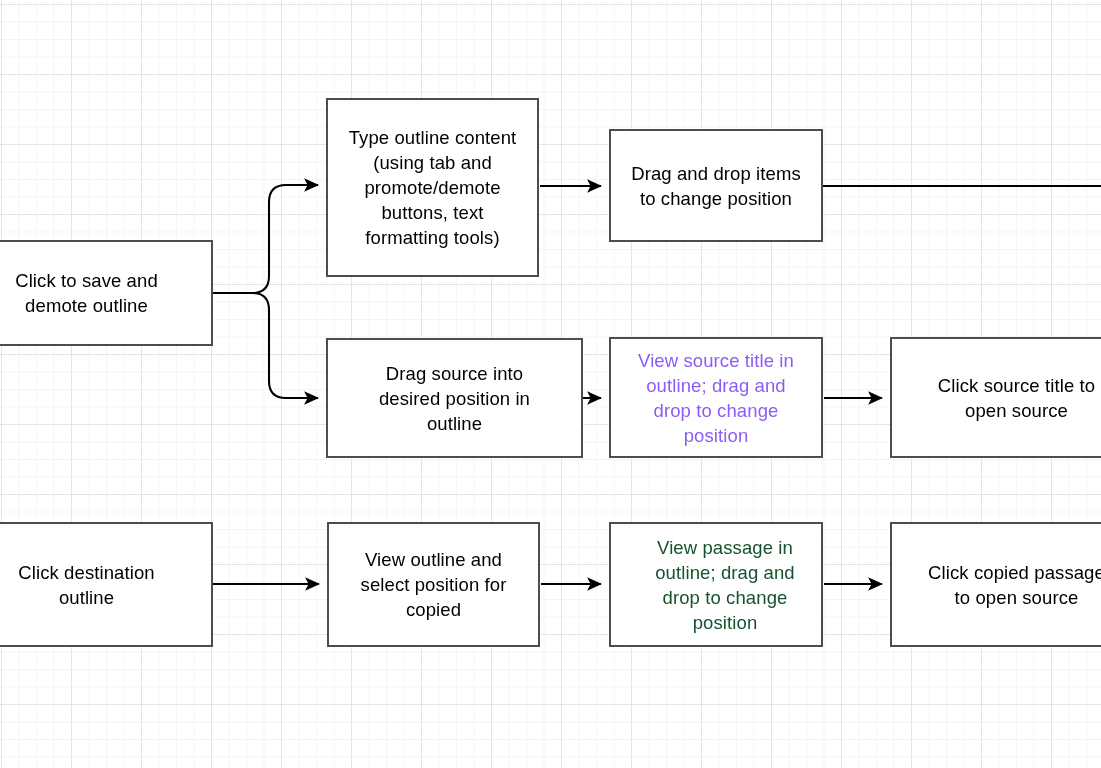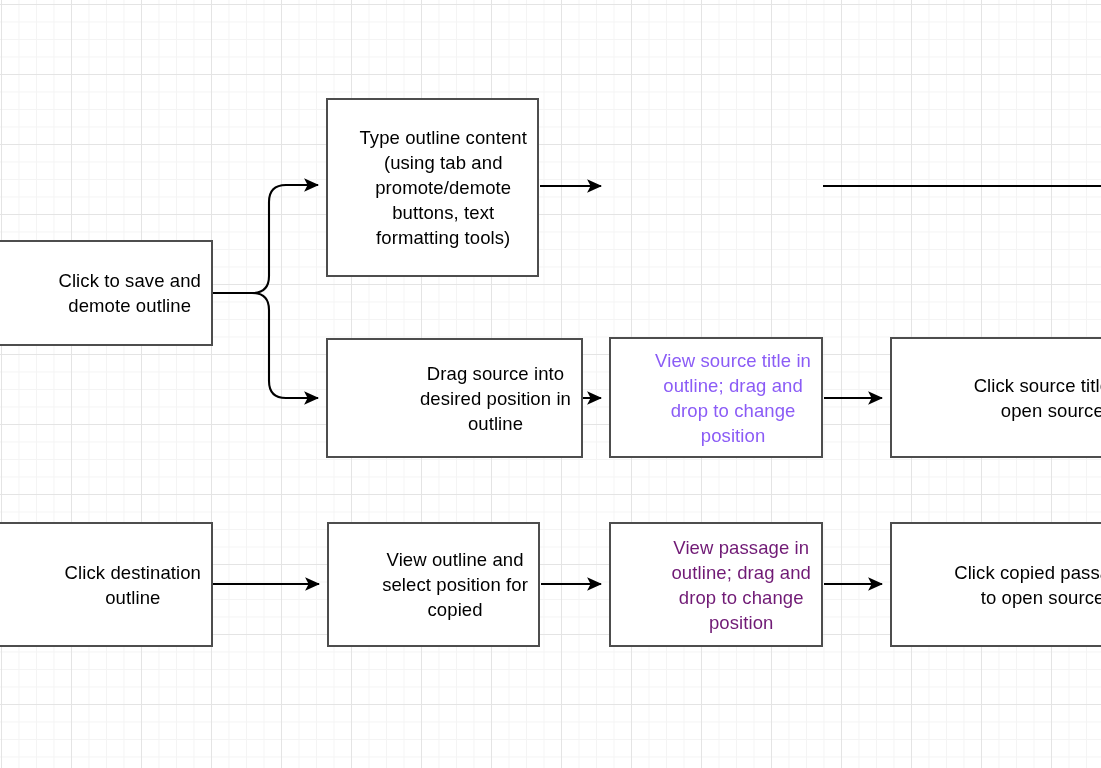--- a/index.html
+++ b/index.html
@@ -31,21 +31,21 @@
     height: 768px;
     pointer-events: none;
   }
   .node {
     position: absolute;
     box-sizing: border-box;
     background: #ffffff;
     border: 2px solid #4d4d4d;
     display: flex;
     align-items: center;
-    justify-content: flex-end;
+    justify-content: center;
     text-align: center;
     color: #000000;
     font-size: 18.5px;
     line-height: 25px;
     letter-spacing: 0.1px;
     padding: 0 10px;
   }
   .node .label {
     display: block;
     white-space: pre-line;
@@ -88,20 +88,24 @@
   </div>
 
   <div class="node" style="left: 326px; top: 98px; width: 213px; height: 179px; border-color: rgb(77, 77, 77); background: rgb(255, 255, 255); color: rgb(0, 0, 0);">
     <span class="label">Type outline content
 (using tab and
 promote/demote
 buttons, text
 formatting tools)</span>
   </div>
 
+  <div class="node" style="left: 609px; top: 129px; width: 214px; height: 113px; border-color: rgb(77, 77, 77); background: rgb(255, 255, 255); color: rgb(0, 0, 0);">
+    <span class="label">Drag and drop items
+to change position</span>
+  </div>
 
   <div class="node" style="left: 326px; top: 338px; width: 257px; height: 120px; border-color: rgb(77, 77, 77); background: rgb(255, 255, 255); color: rgb(0, 0, 0);">
     <span class="label">Drag source into
 desired position in
 outline</span>
   </div>
 
   <div class="node" style="left: 609px; top: 337px; width: 214px; height: 121px; border-color: rgb(77, 77, 77); background: rgb(255, 255, 255); color: #8b5cf6;">
     <span class="label">View source title in
 outline; drag and
@@ -118,21 +122,21 @@
     <span class="label">Click destination
 outline</span>
   </div>
 
   <div class="node" style="left: 327px; top: 522px; width: 213px; height: 125px; border-color: rgb(77, 77, 77); background: rgb(255, 255, 255); color: rgb(0, 0, 0);">
     <span class="label">View outline and
 select position for
 copied</span>
   </div>
 
-  <div class="node" style="left: 609px; top: 522px; width: 214px; height: 125px; border-color: rgb(77, 77, 77); background: rgb(255, 255, 255); color: #701a75; padding-left: 28px;">
+  <div class="node" style="left: 609px; top: 522px; width: 214px; height: 125px; border-color: rgb(77, 77, 77); background: rgb(255, 255, 255); color: #14532d; padding-left: 28px;">
     <span class="label">View passage in
 outline; drag and
 drop to change
 position</span>
   </div>
 
   <div class="node" style="left: 890px; top: 522px; width: 253px; height: 125px; border-color: rgb(77, 77, 77); background: rgb(255, 255, 255); color: rgb(0, 0, 0);">
     <span class="label">Click copied passage
 to open source</span>
   </div>

